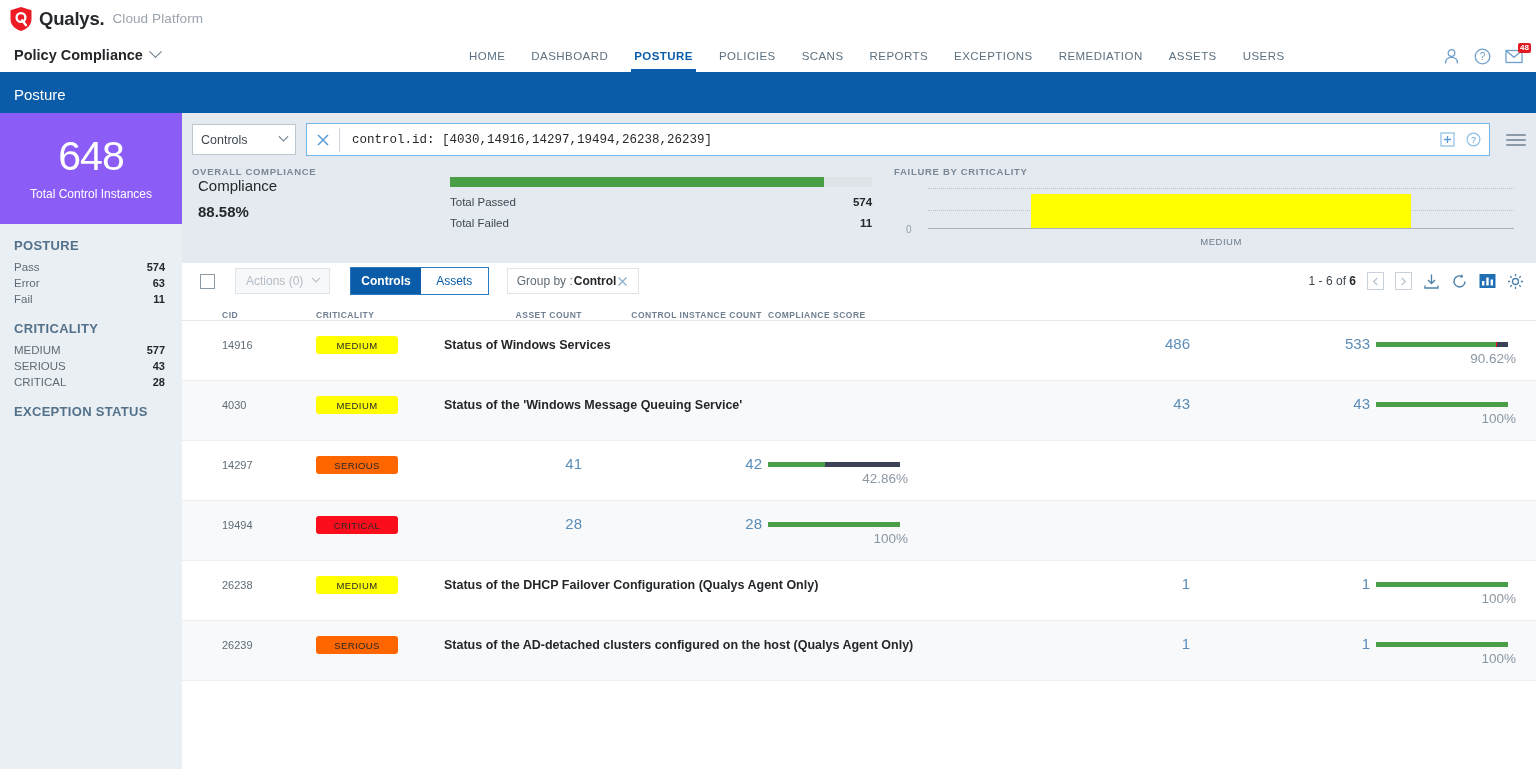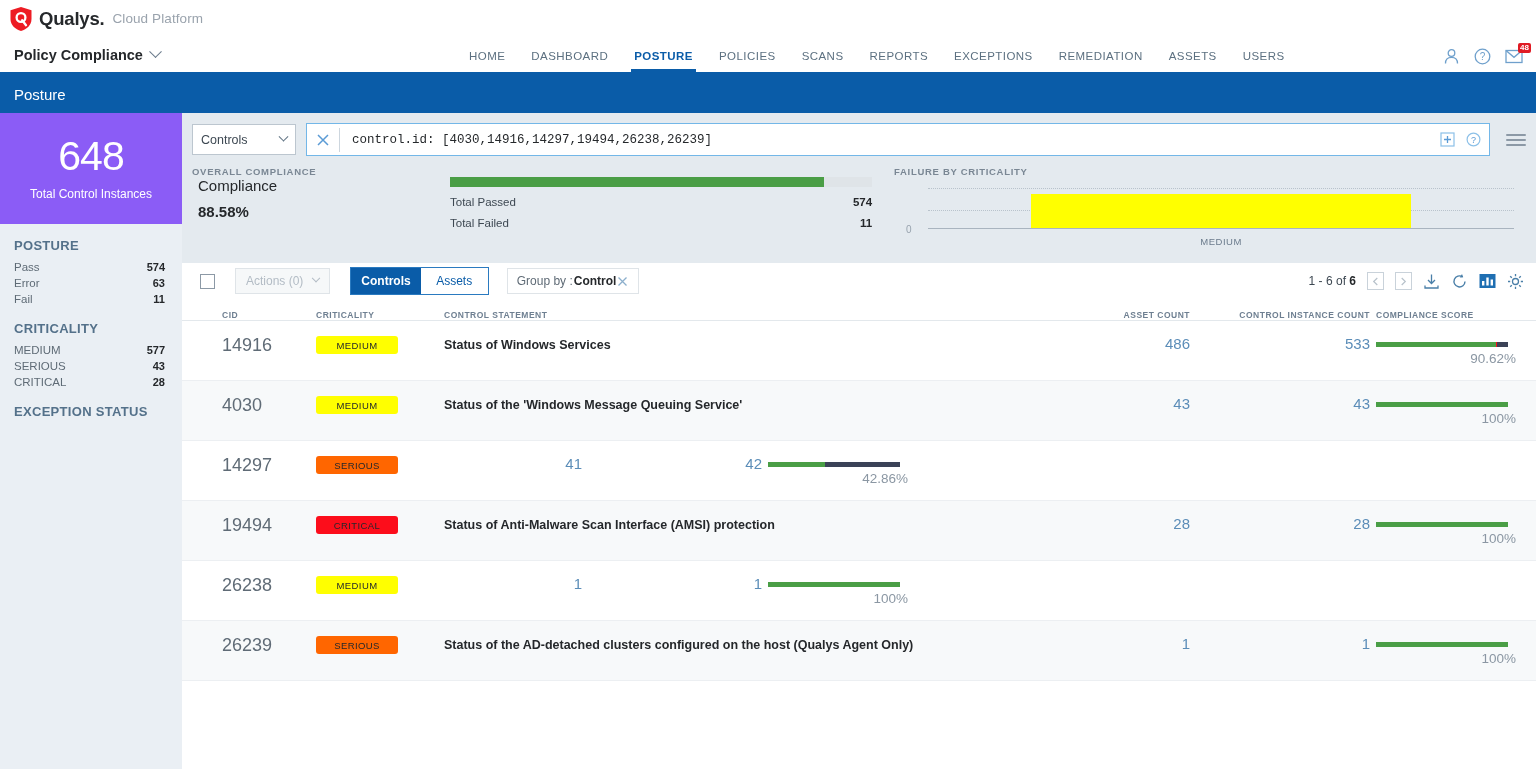--- a/index.html
+++ b/index.html
@@ -165,21 +165,21 @@
   .c-cid { width: 94px; }
   .c-crit { width: 128px; }
   .c-stmt { flex:1; }
   .c-asset { width: 150px; text-align:right; padding-right: 12px;}
   .c-cic { width: 168px; text-align:right; }
   .c-score { width: 148px; padding-left: 6px; }
 
   .trow { display:flex; align-items:flex-start; padding: 14px 18px 14px 40px;
     border-bottom:1px solid #eceff2; min-height:46px; }
   .trow.alt { background:#f7f9fa; }
-  .cid { font-size:18px; color:#5f6b76; }
+  .cid { font-size:11px; color:#5f6b76; }
   .pill { display:inline-block; min-width:82px; text-align:center;
     font-size:9.5px; color:#25282b; padding:4px 0 3px 0; border-radius:3px; letter-spacing:.4px; }
   .stmt { font-size:12.5px; font-weight:bold; color:#25282b; line-height:1.45; padding-right:20px; }
   .num { font-size:15px; color:#5b8db8; font-weight:300; }
   .scorecell { width:148px; padding-left:6px; }
   .sbar { height:5px; width:132px; display:flex; background:#dfe4e8; margin-top:7px; }
   .sbar i { display:block; height:100%; }
   .spct { font-size:13.5px; color:#8b97a3; text-align:right; width:140px; margin-top:4px; font-weight:300;}
 </style>
 </head>
@@ -416,21 +416,20 @@
               <path d="M8.5 1 V3.2 M8.5 13.8 V16 M1 8.5 H3.2 M13.8 8.5 H16"></path>
               <path d="M3.2 3.2 L4.8 4.8 M12.2 12.2 L13.8 13.8 M13.8 3.2 L12.2 4.8 M4.8 12.2 L3.2 13.8"></path>
             </g>
           </svg>
         </div>
       </div>
 
       <div class="thead">
         <div class="th c-cid">CID</div>
         <div class="th c-crit">CRITICALITY</div>
-        <div class="th c-stmt">CONTROL STATEMENT</div>
         <div class="th c-asset">ASSET COUNT</div>
         <div class="th c-cic">CONTROL INSTANCE COUNT</div>
         <div class="th c-score">COMPLIANCE SCORE</div>
       </div>
 
       <div id="tbody">
           <div class="trow">
             <div class="c-cid"><span class="cid">14916</span></div>
             <div class="c-crit"><span class="pill" style="background:#ffff00">MEDIUM</span></div>
             <div class="c-stmt"><span class="stmt">Status of Windows Services</span></div>
@@ -470,35 +469,35 @@
                 <i style="width:42.86%;background:#4a9e46"></i>
                 <i style="width:0%;background:#fc0d1b"></i>
                 <i style="width:57.14%;background:#3b4257"></i>
               </div>
               <div class="spct">42.86%</div>
             </div>
           </div>
           <div class="trow alt">
             <div class="c-cid"><span class="cid">19494</span></div>
             <div class="c-crit"><span class="pill" style="background:#fc0d1b">CRITICAL</span></div>
-            <div class="c-stmt"><span class="stmt">Status of Anti-Malware Scan Interface (AMSI) protection</span></div>
             <div class="c-asset"><span class="num">28</span></div>
             <div class="c-cic"><span class="num">28</span></div>
             <div class="scorecell">
               <div class="sbar">
                 <i style="width:100%;background:#4a9e46"></i>
                 <i style="width:0%;background:#fc0d1b"></i>
                 <i style="width:0%;background:#3b4257"></i>
               </div>
               <div class="spct">100%</div>
             </div>
           </div>
           <div class="trow">
             <div class="c-cid"><span class="cid">26238</span></div>
             <div class="c-crit"><span class="pill" style="background:#ffff00">MEDIUM</span></div>
+            <div class="c-stmt"><span class="stmt">Status of the DHCP Failover Configuration (Qualys Agent Only)</span></div>
             <div class="c-asset"><span class="num">1</span></div>
             <div class="c-cic"><span class="num">1</span></div>
             <div class="scorecell">
               <div class="sbar">
                 <i style="width:100%;background:#4a9e46"></i>
                 <i style="width:0%;background:#fc0d1b"></i>
                 <i style="width:0%;background:#3b4257"></i>
               </div>
               <div class="spct">100%</div>
             </div>

